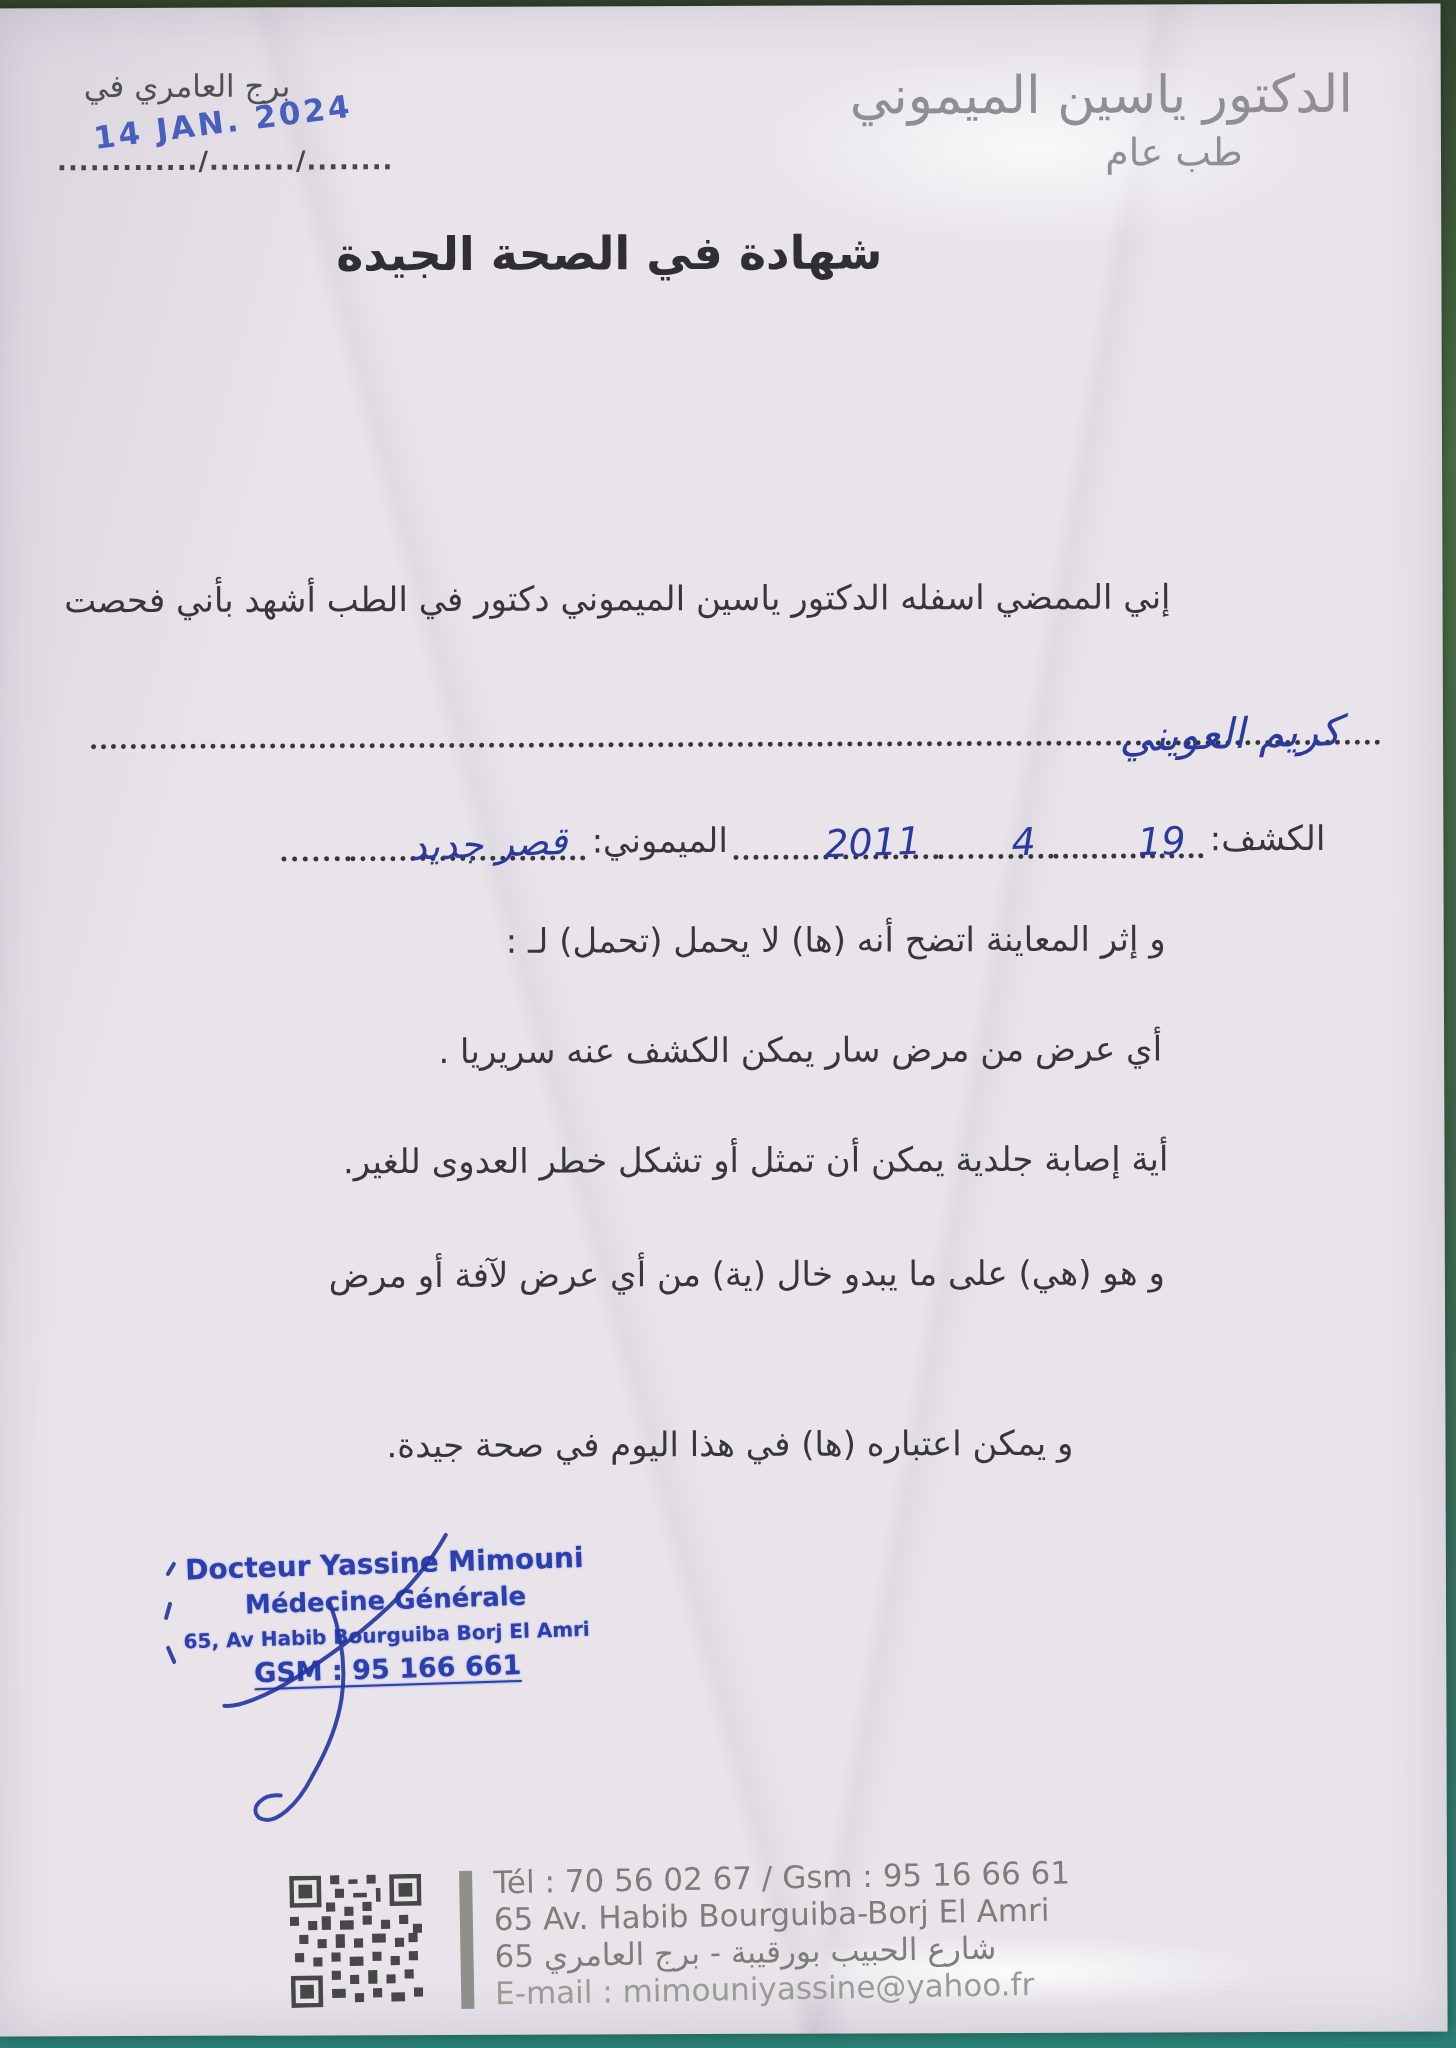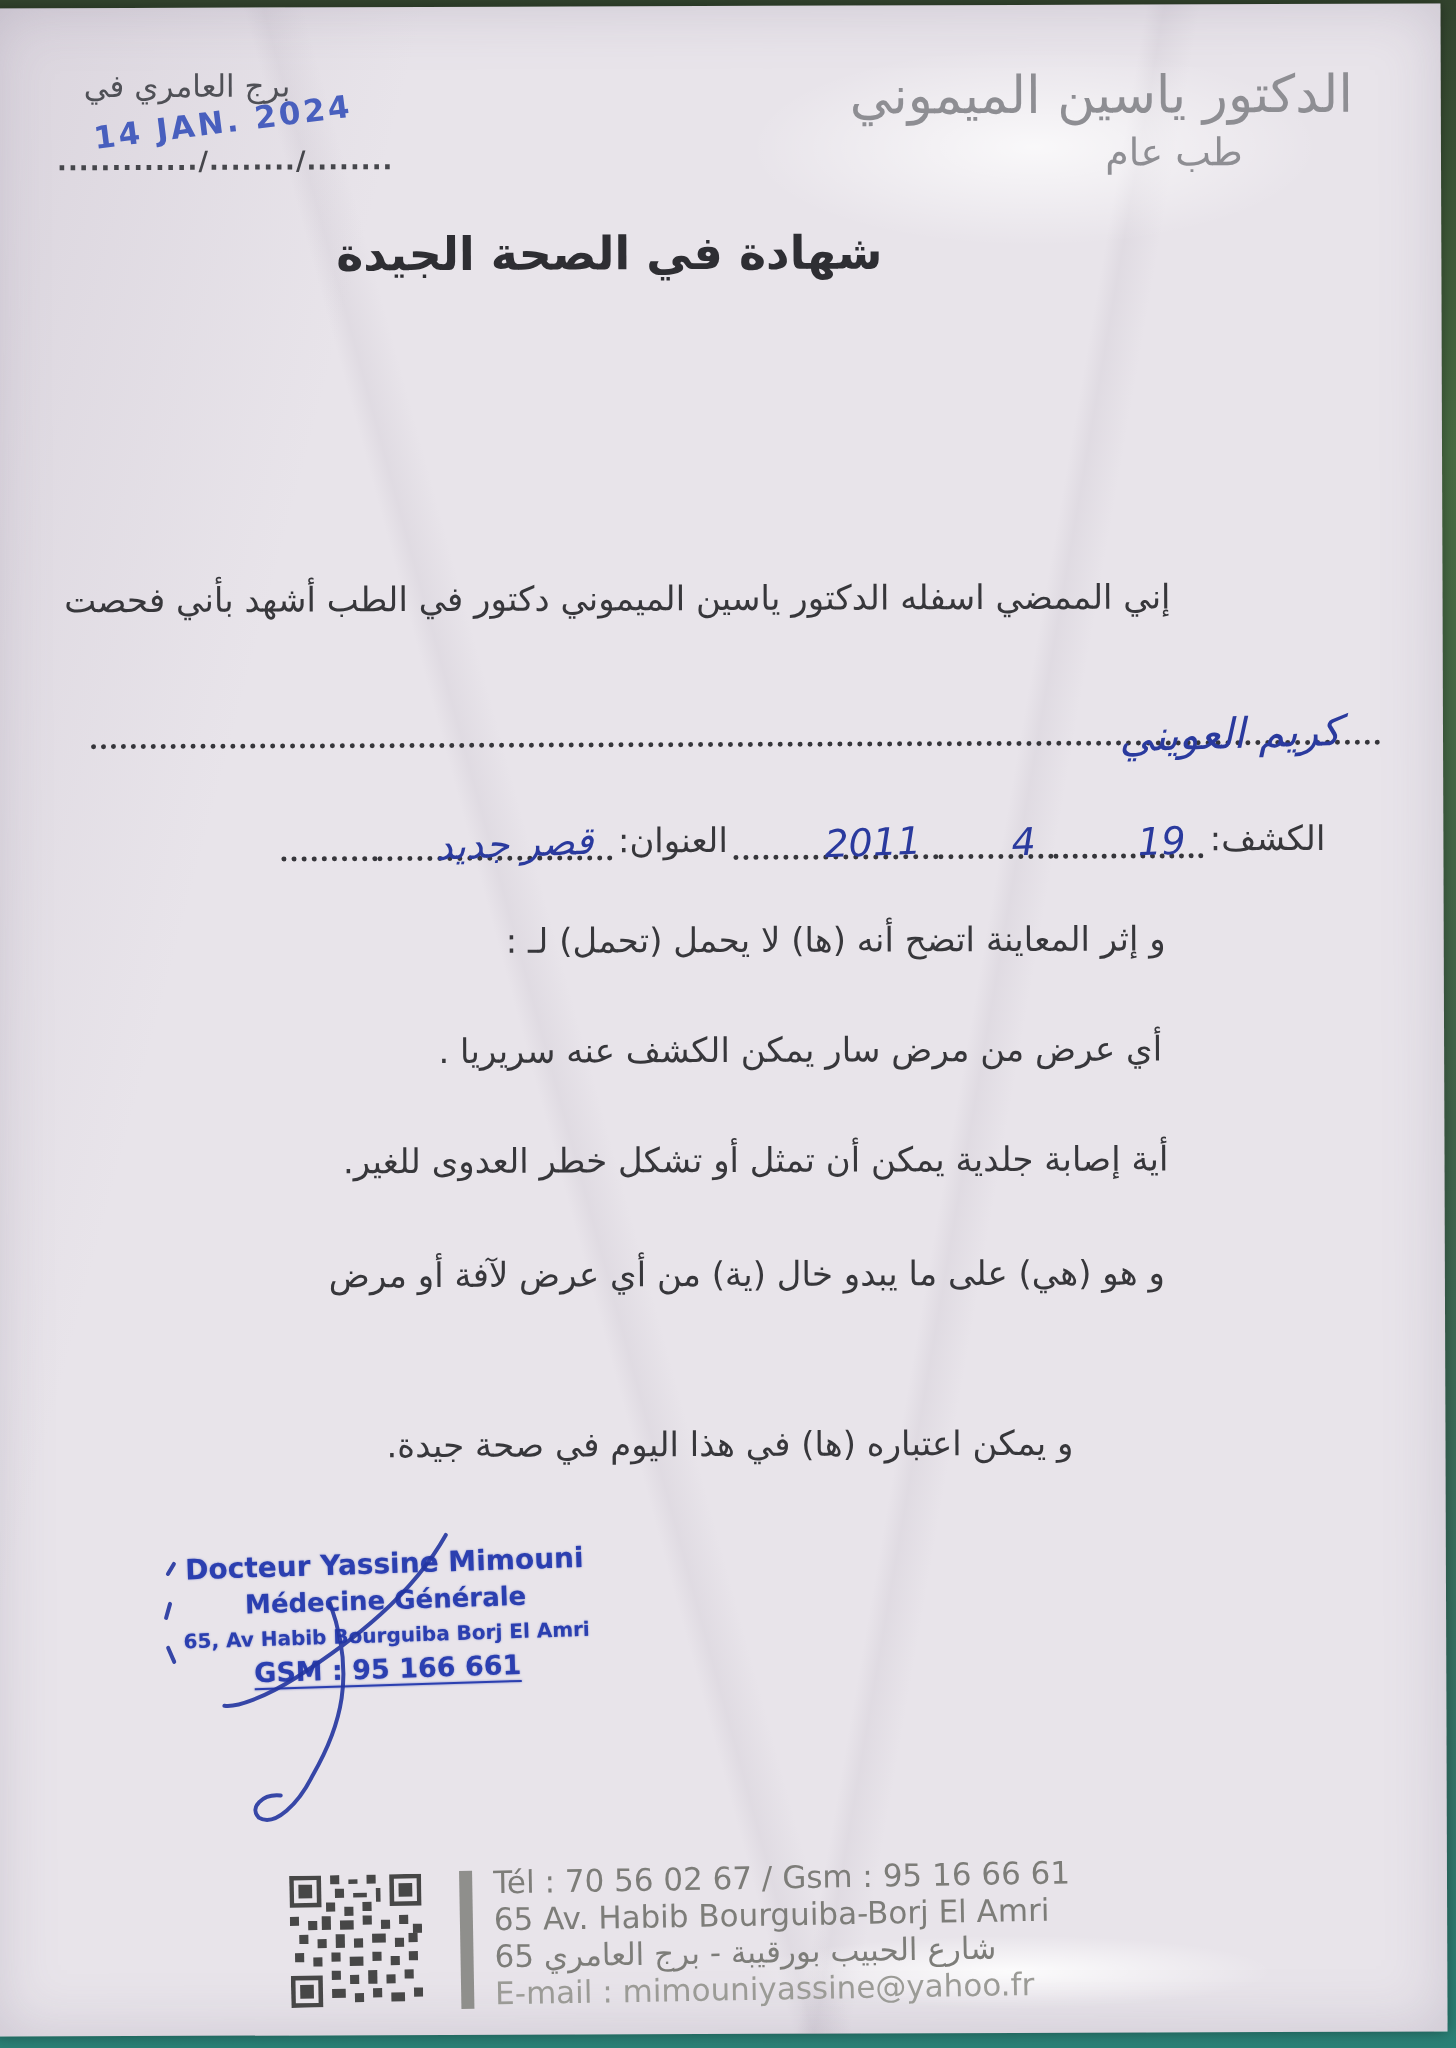--- a/index.html
+++ b/index.html
@@ -85,21 +85,21 @@
     <span class="lbl">الكشف:</span>
     <span class="seg seg-day">
         <span class="hw">19</span>
       </span>
     <span class="seg seg-month">
         <span class="hw">4</span>
       </span>
     <span class="seg seg-year">
         <span class="hw">2011</span>
       </span>
-    <span class="lbl">العنوان:</span>
+    <span class="lbl">الميموني:</span>
     <span class="seg seg-addr">
         <span class="hw">قصر جديد</span>
       </span>
     <span class="seg seg-tail"></span>
   </div>
 
   <div class="abs bline l-exam">و إثر المعاينة اتضح أنه (ها) لا يحمل (تحمل) لـ :</div>
   <div class="abs bline l-c1">أي عرض من مرض سار يمكن الكشف عنه سريريا .</div>
   <div class="abs bline l-c2">أية إصابة جلدية يمكن أن تمثل أو تشكل خطر العدوى للغير.</div>
   <div class="abs bline l-c3">و هو (هي)  على ما يبدو خال (ية) من أي عرض لآفة  أو مرض</div>

